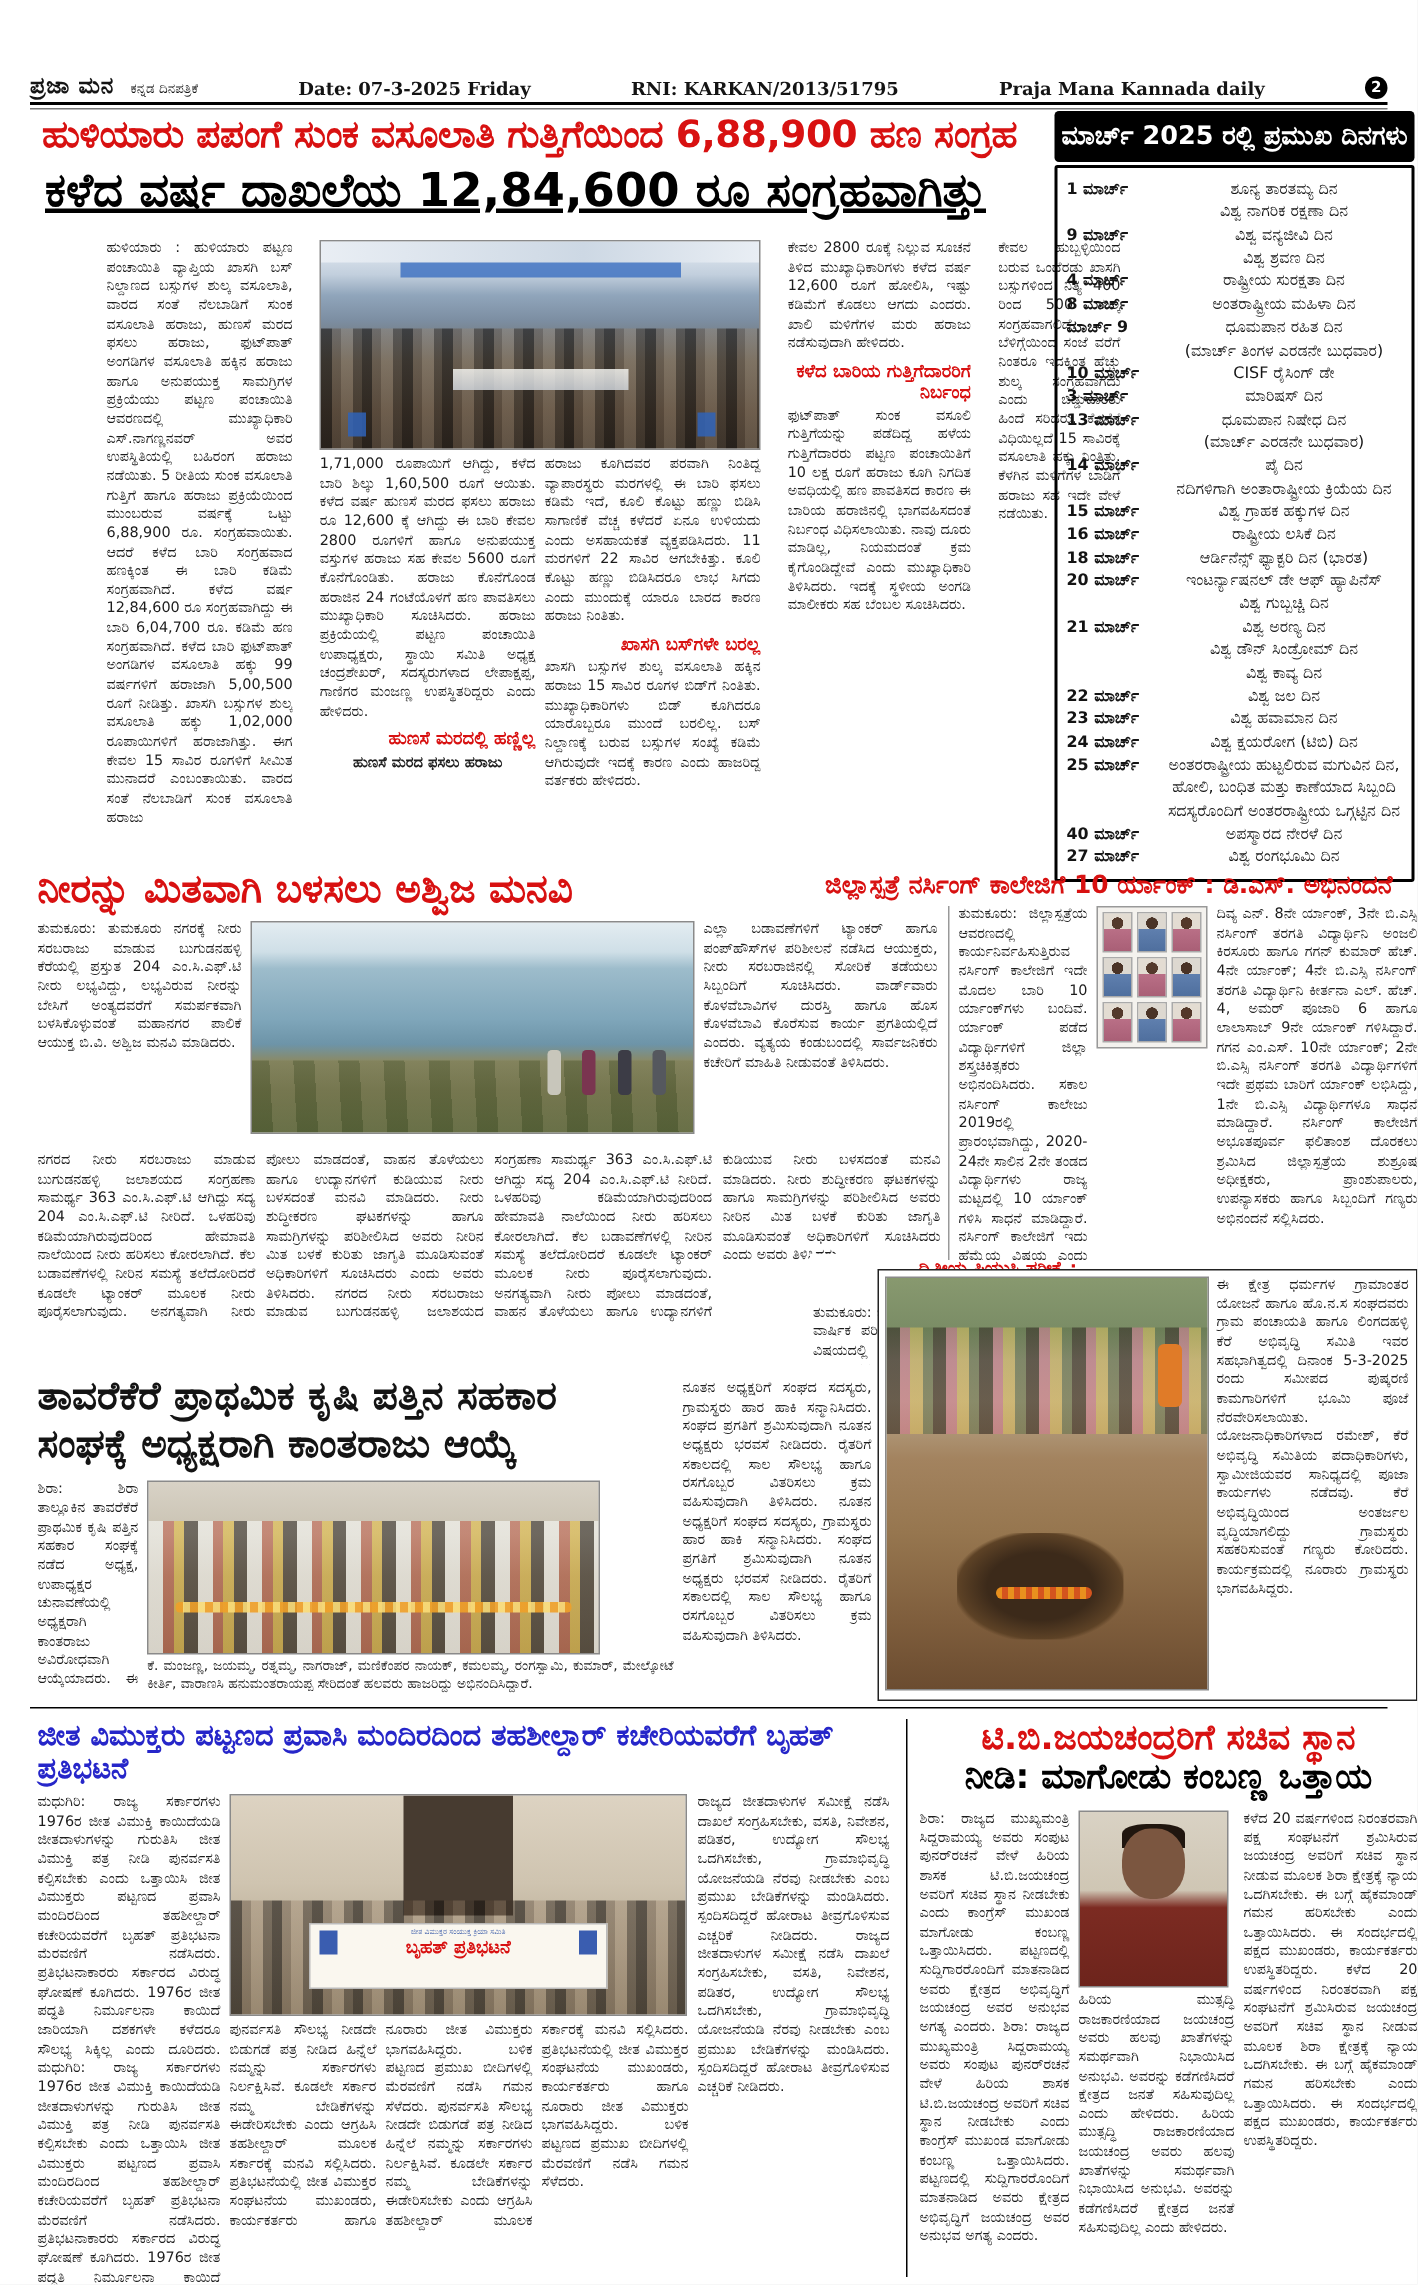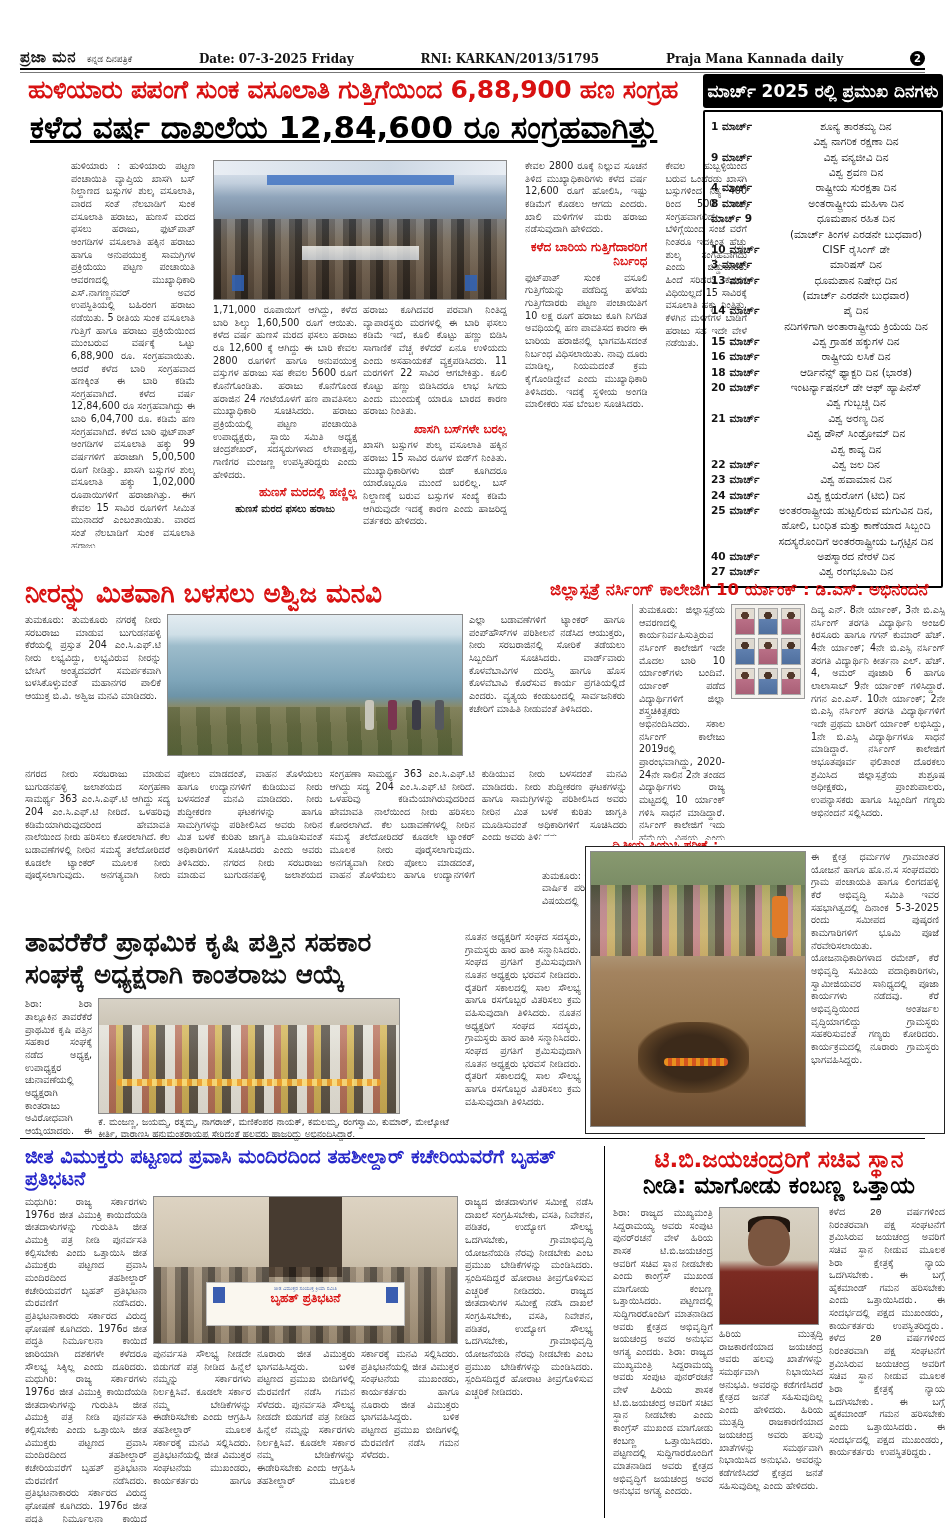--- a/index.html
+++ b/index.html
@@ -107,21 +107,21 @@
   #water-lower{left:25px; top:768px; width:602px; height:146px;
     column-count:4; column-gap:7px;}
   #puc-brief{left:540px; top:836px; width:180px;}
   
   #nursing-content{left:632px; top:604px; width:313px; height:236px; display:flex; gap:6px; border-left:1px solid #999; padding-left:6px;}
   .ncolA{width:86px;} .ncolB{flex:1;}
   
   #gb-box{left:585px; top:846px; width:360px; height:288px; border:1.5px solid #222; padding:4px; display:flex; gap:5px; background:#fff;}
   #gb-box .gb-text{width:128px;}
   
-  #tav{left:25px; top:916px; width:556px; height:220px; display:flex; gap:16px;margin-top:11px;}
+  #tav{left:25px; top:916px; width:556px; height:220px; display:flex; gap:6px;}
   #tav .tav-left{width:424px;}
   #tav-hl{font-size:26px; line-height:1.22; font-weight:bold;}
   #tav-body{display:flex; gap:6px; margin-top:8px;}
   #tav-body .tcol1{width:116px;}
   #tav .tav-right{width:126px; padding-top:4px;}
   .caption{font-size:9.2px; line-height:1.25; text-align:justify; margin-top:2px; color:#222;}
   
   #bottom-rule{left:20px; top:1138px; width:905px; border-top:1.5px solid #000;}
   #bl{left:25px; top:1146px; width:572px; height:372px;}
   #bl-hl{color:var(--blue); font-weight:bold; font-size:19.2px; line-height:1.15;}
@@ -129,21 +129,21 @@
   #bl-body .blcol1{width:122px;}
   #bl-mid{width:306px;}
   #bl-mid .under{column-count:3; column-gap:6px; height:174px; margin-top:4px;}
   #bl-body .blcolr{width:128px;}
   #br{left:604px; top:1146px; width:341px; height:372px; border-left:1.5px solid #000; padding-left:8px;}
   #br-hl1{color:var(--red); font-weight:bold; font-size:23px; text-align:center; line-height:1.15;}
   #br-hl2{color:#000; font-weight:bold; font-size:23px; text-align:center; line-height:1.15;}
   #br-body{display:flex; gap:6px; margin-top:8px; height:300px;}
   #br-body .brcolL{width:100px;}
   #br-mid{width:104px;}
-  #br-body .brcolR{flex:1;font-family:Liberation Mono, monospace;}
+  #br-body .brcolR{flex:1;}
 </style>
 </head>
 <body>
 
 <div id="page">
 
   <div id="masthead" class="abs">
     <span>
       <span class="logo">ಪ್ರಜಾ ಮನ</span>
       <span class="logo-sub">ಕನ್ನಡ ದಿನಪತ್ರಿಕೆ</span>

